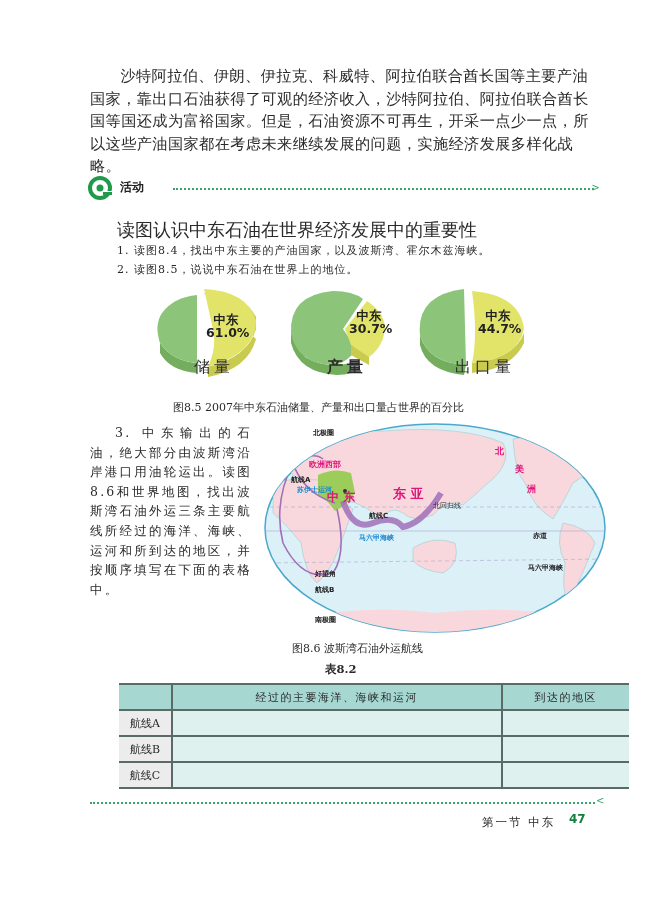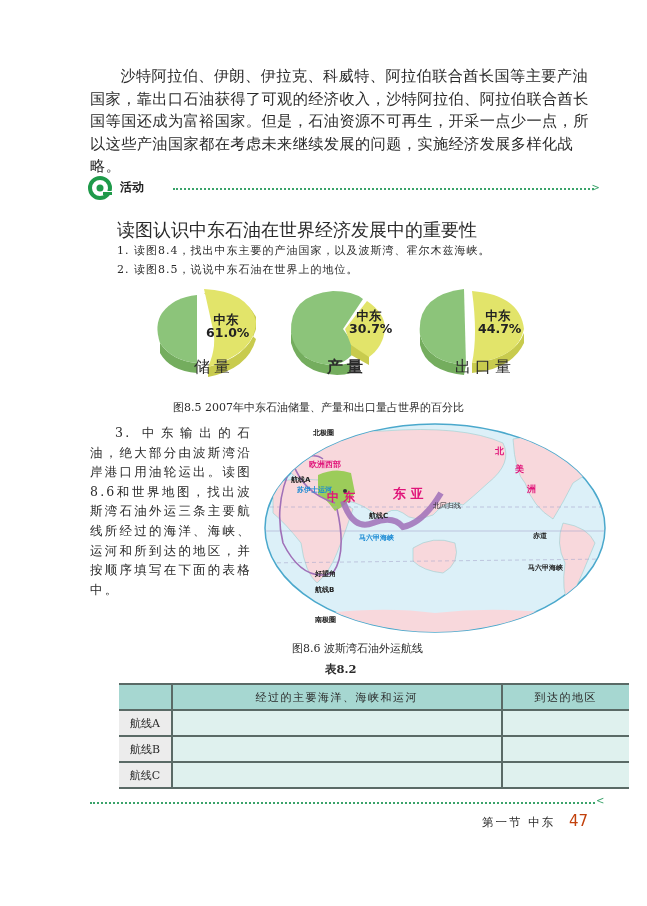--- a/index.html
+++ b/index.html
@@ -27,21 +27,21 @@
   .map-lbl { position:absolute; font-size:7px; font-weight:bold; font-family:"DejaVu Sans",sans-serif; white-space:nowrap; }
   table.t { position:absolute; left:91px; top:683px; width:510px; border-collapse:collapse; font-size:11px;margin-left:28px; }
   table.t th, table.t td { height:24px; border-bottom:2px solid #5a6a66; padding:0; text-align:center; }
   table.t thead th { background:#a6d7d1; font-weight:normal; letter-spacing:1.5px; border-top:2px solid #5a6a66; }
   table.t td.rl { background:#ececec; width:52px; }
   table.t td.c { background:#dff1ee; }
   table.t .vb { border-right:2px solid #5a6a66; }
   .bottom-dots { left:90px; top:802px; width:505px; border-top:2px dotted #3aa36a; }
   .bottom-arrow { left:596px; top:795px; font-size:10px; color:#3aa36a; font-family:"DejaVu Sans",sans-serif; }
   .footer { top:815px; font-size:11.5px; letter-spacing:2px; }
-  .pageno { left:569px; top:812px; font-size:15px; font-family:"DejaVu Sans",sans-serif; color:#c2410c; }
+  .pageno { left:569px; top:812px; font-size:12px; font-family:"DejaVu Sans",sans-serif; color:#15803d;font-weight:bold; }
 </style>
 </head>
 <body>
 
 <div class="abs para">
   <p>沙特阿拉伯、伊朗、伊拉克、科威特、阿拉伯联合酋长国等主要产油国家，靠出口石油获得了可观的经济收入，沙特阿拉伯、阿拉伯联合酋长国等国还成为富裕国家。但是，石油资源不可再生，开采一点少一点，所以这些产油国家都在考虑未来继续发展的问题，实施经济发展多样化战略。</p>
 </div>
 
 <div class="abs activity-bar">
   <svg class="act-icon" viewBox="0 0 24 24">

